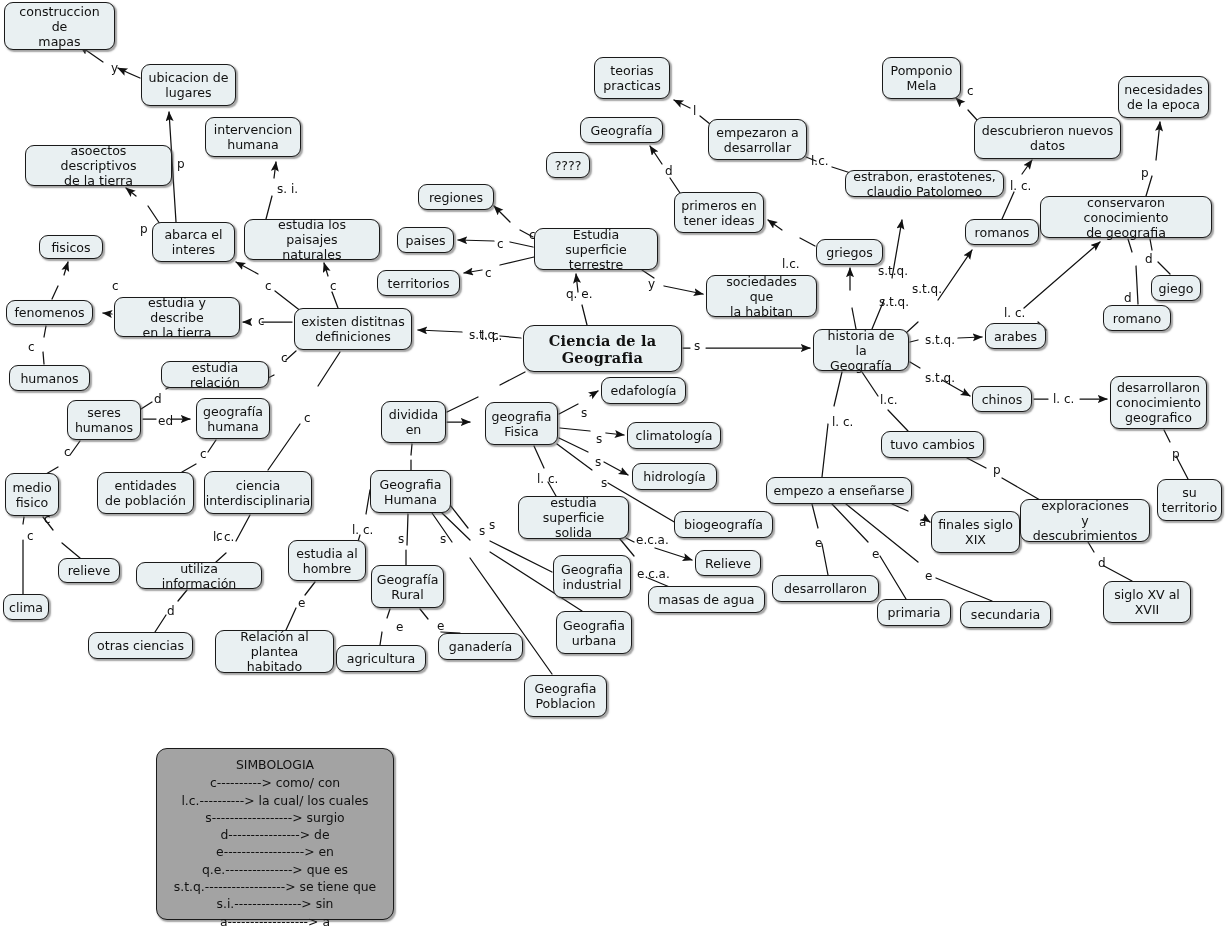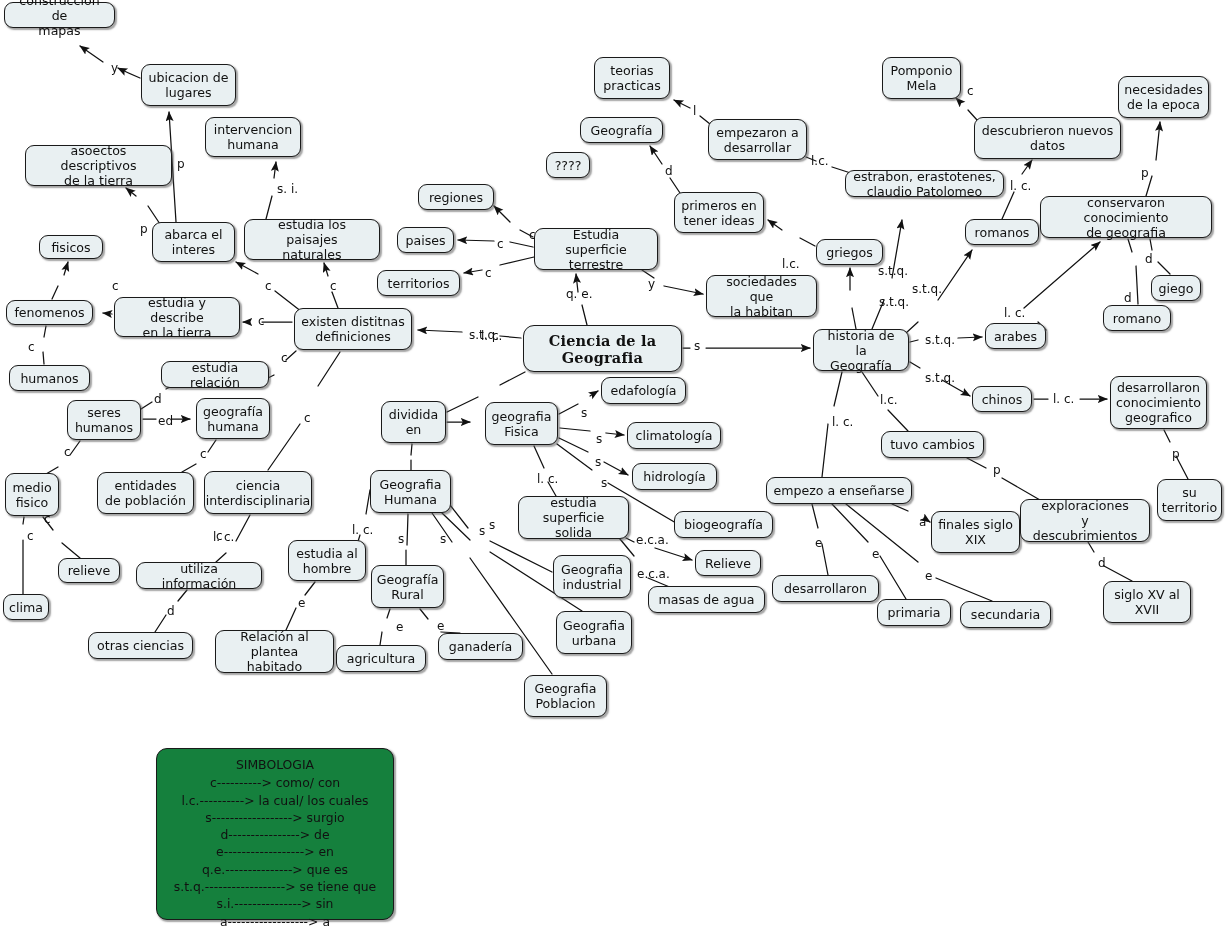--- a/index.html
+++ b/index.html
@@ -34,21 +34,21 @@
     position:absolute;
     font-size:12px;
     line-height:13px;
     color:#111;
     white-space:nowrap;
     background:transparent;
   }
   .legend{
     position:absolute;
     box-sizing:border-box;
-    background:#15803d;
+    background:#a3a3a3;
     border:1.3px solid #1a1a1a;
     border-radius:11px;
     box-shadow:1.5px 1.5px 1.5px rgba(90,90,90,.55);
     text-align:center;
     font-size:12.4px;
     line-height:17.3px;
     color:#111;
     padding:7px 8px 8px 8px;
   }
   .legend .ltitle{display:block;margin-bottom:1px;}
@@ -206,21 +206,21 @@
       <path d="M812,504 L818,528"></path>
       <path d="M822,544 L828,575"></path>
       <path d="M832,504 L868,542"></path>
       <path d="M880,556 L906,599"></path>
       <path d="M846,504 L918,562"></path>
       <path d="M936,578 L992,601"></path>
     </g>
   </svg>
 
   <div id="node-layer">
-      <div class="node" style="left: 4px; top: 2px; width: 111px; height: 26px;">construccion de
+      <div class="node" style="left: 4px; top: 2px; width: 111px; height: 48px;">construccion de
 mapas</div>
       <div class="node" style="left: 141px; top: 64px; width: 95px; height: 42px;">ubicacion de
 lugares</div>
       <div class="node" style="left: 205px; top: 117px; width: 96px; height: 40px;">intervencion
 humana</div>
       <div class="node" style="left: 25px; top: 145px; width: 147px; height: 41px;">asoectos descriptivos
 de la tierra</div>
       <div class="node" style="left: 152px; top: 222px; width: 83px; height: 40px;">abarca el
 interes</div>
       <div class="node" style="left: 244px; top: 219px; width: 136px; height: 41px;">estudia los paisajes

